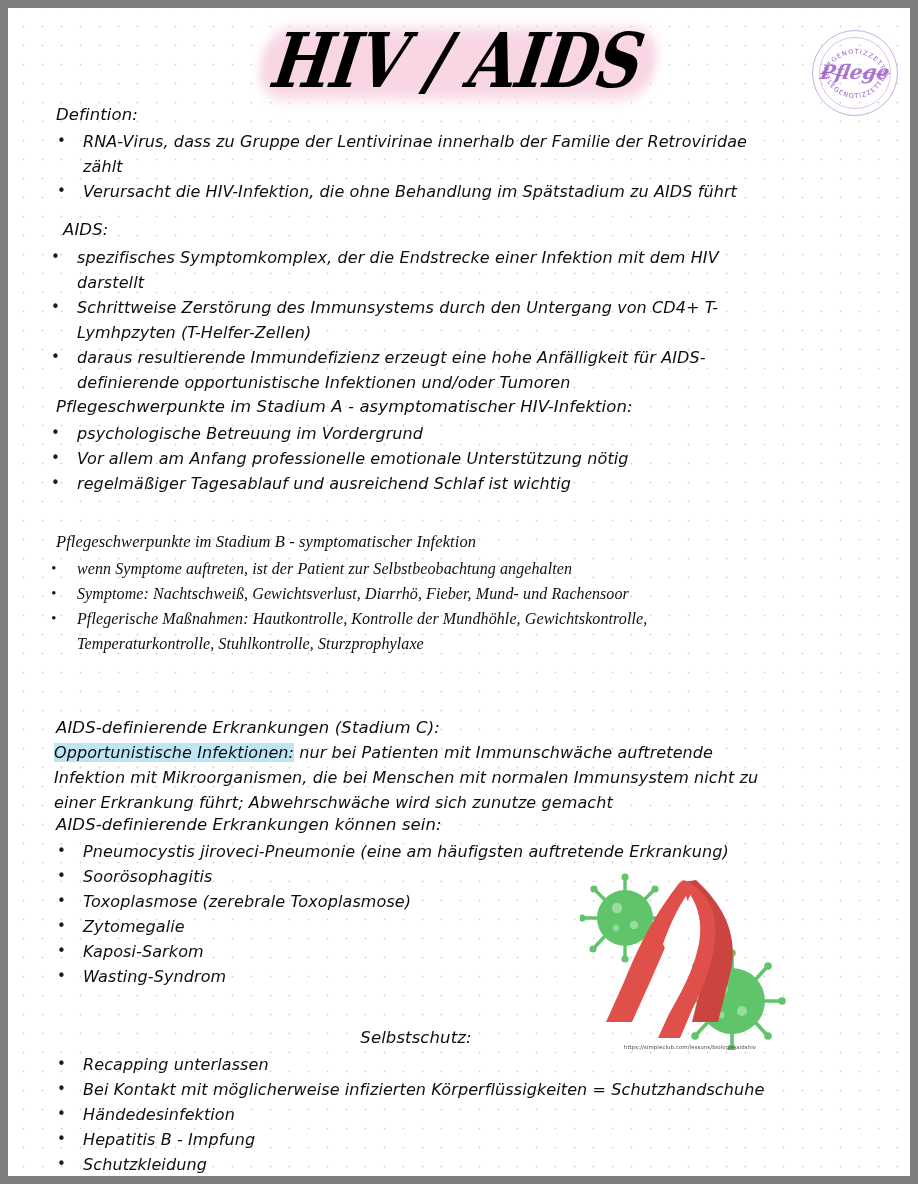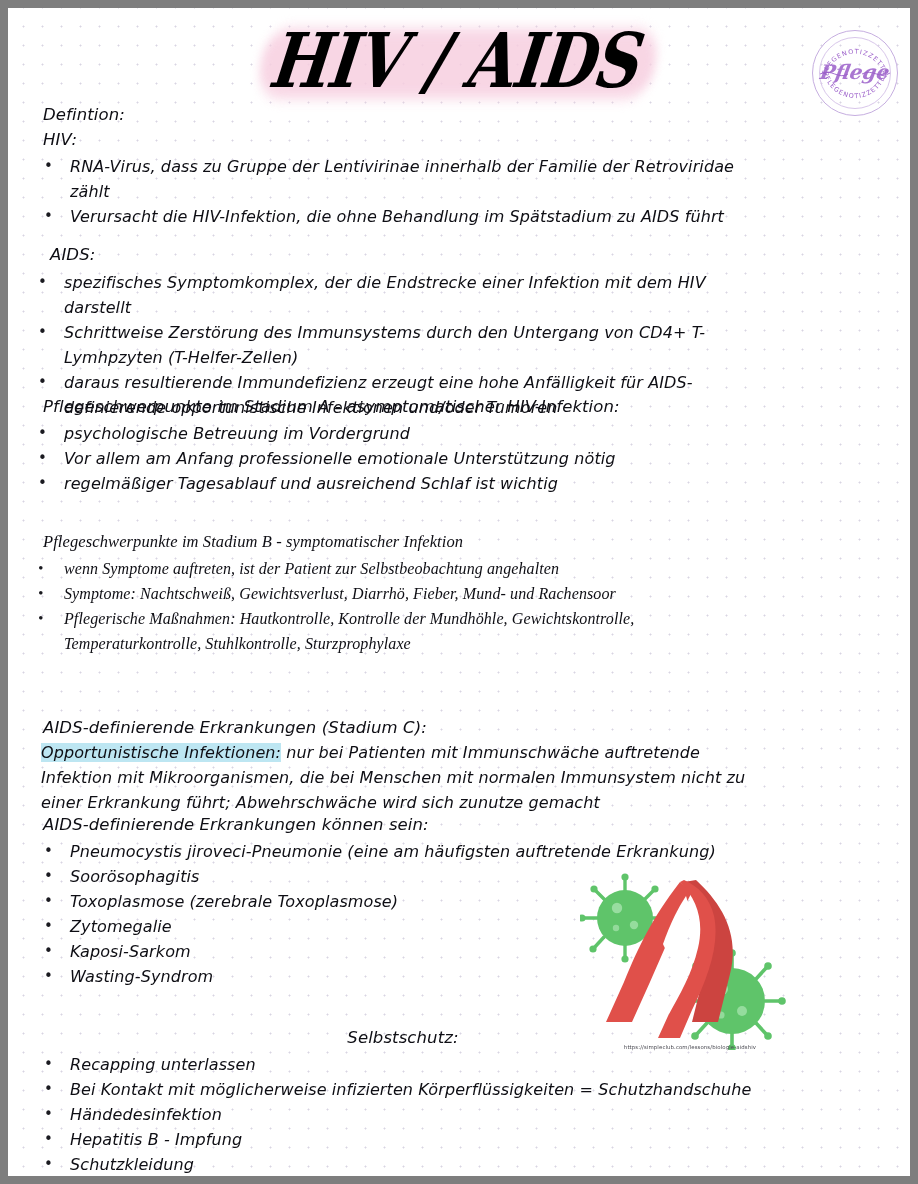--- a/index.html
+++ b/index.html
@@ -65,21 +65,21 @@
   }
   .logo svg{position:absolute;inset:0;}
   .logo .script{
     position:absolute;left:0;right:0;top:30px;text-align:center;
     font-family:"DejaVu Serif", serif;font-style:italic;font-weight:bold;
     font-size:20px;color:#9b5fc9;transform:skewX(-10deg);
     opacity:.85;
   }
 
   
-  .blk{position:absolute;left:0;width:758px;}
+  .blk{position:absolute;left:13px;width:758px;}
   .hd{
     position:relative;display:inline-block;
     font-size:16.5px;line-height:22px;
     padding:1px 3px 1px 2px;
     white-space:nowrap;
   }
   .hd .hl{
     position:absolute;left:0;top:3px;height:17px;z-index:-1;border-radius:2px;
   }
   .hl-pink{background:#f9cfe2;}
@@ -138,26 +138,20 @@
       <path d="M 50,44 C 60,38 68,50 78,43" stroke="#9b5fc9" stroke-width="0.9" fill="none"></path>
     </svg>
     <div class="script">Pflege</div>
   </div>
 
   <div class="blk ink" style="top:95px;">
     <div style="padding-left:33px;">
       <span class="hd">
         <span class="hl hl-pink" style="width:100%;"></span>
         <span>Defintion:</span>
-      </span>
-    </div>
-    <div style="padding-left:33px;margin-top:1px;">
-      <span class="hd">
-        <span class="hl hl-blue" style="width:100%;"></span>
-        <span>HIV:</span>
       </span>
     </div>
     <div style="padding-left:28px;margin-top:2px;">
       <div class="row">
         <span class="bull">•</span>
         <span class="txt">RNA-Virus, dass zu Gruppe der Lentivirinae innerhalb der Familie der Retroviridae zählt</span>
       </div>
       <div class="row">
         <span class="bull">•</span>
         <span class="txt">Verursacht die HIV-Infektion, die ohne Behandlung im Spätstadium zu AIDS führt</span>

